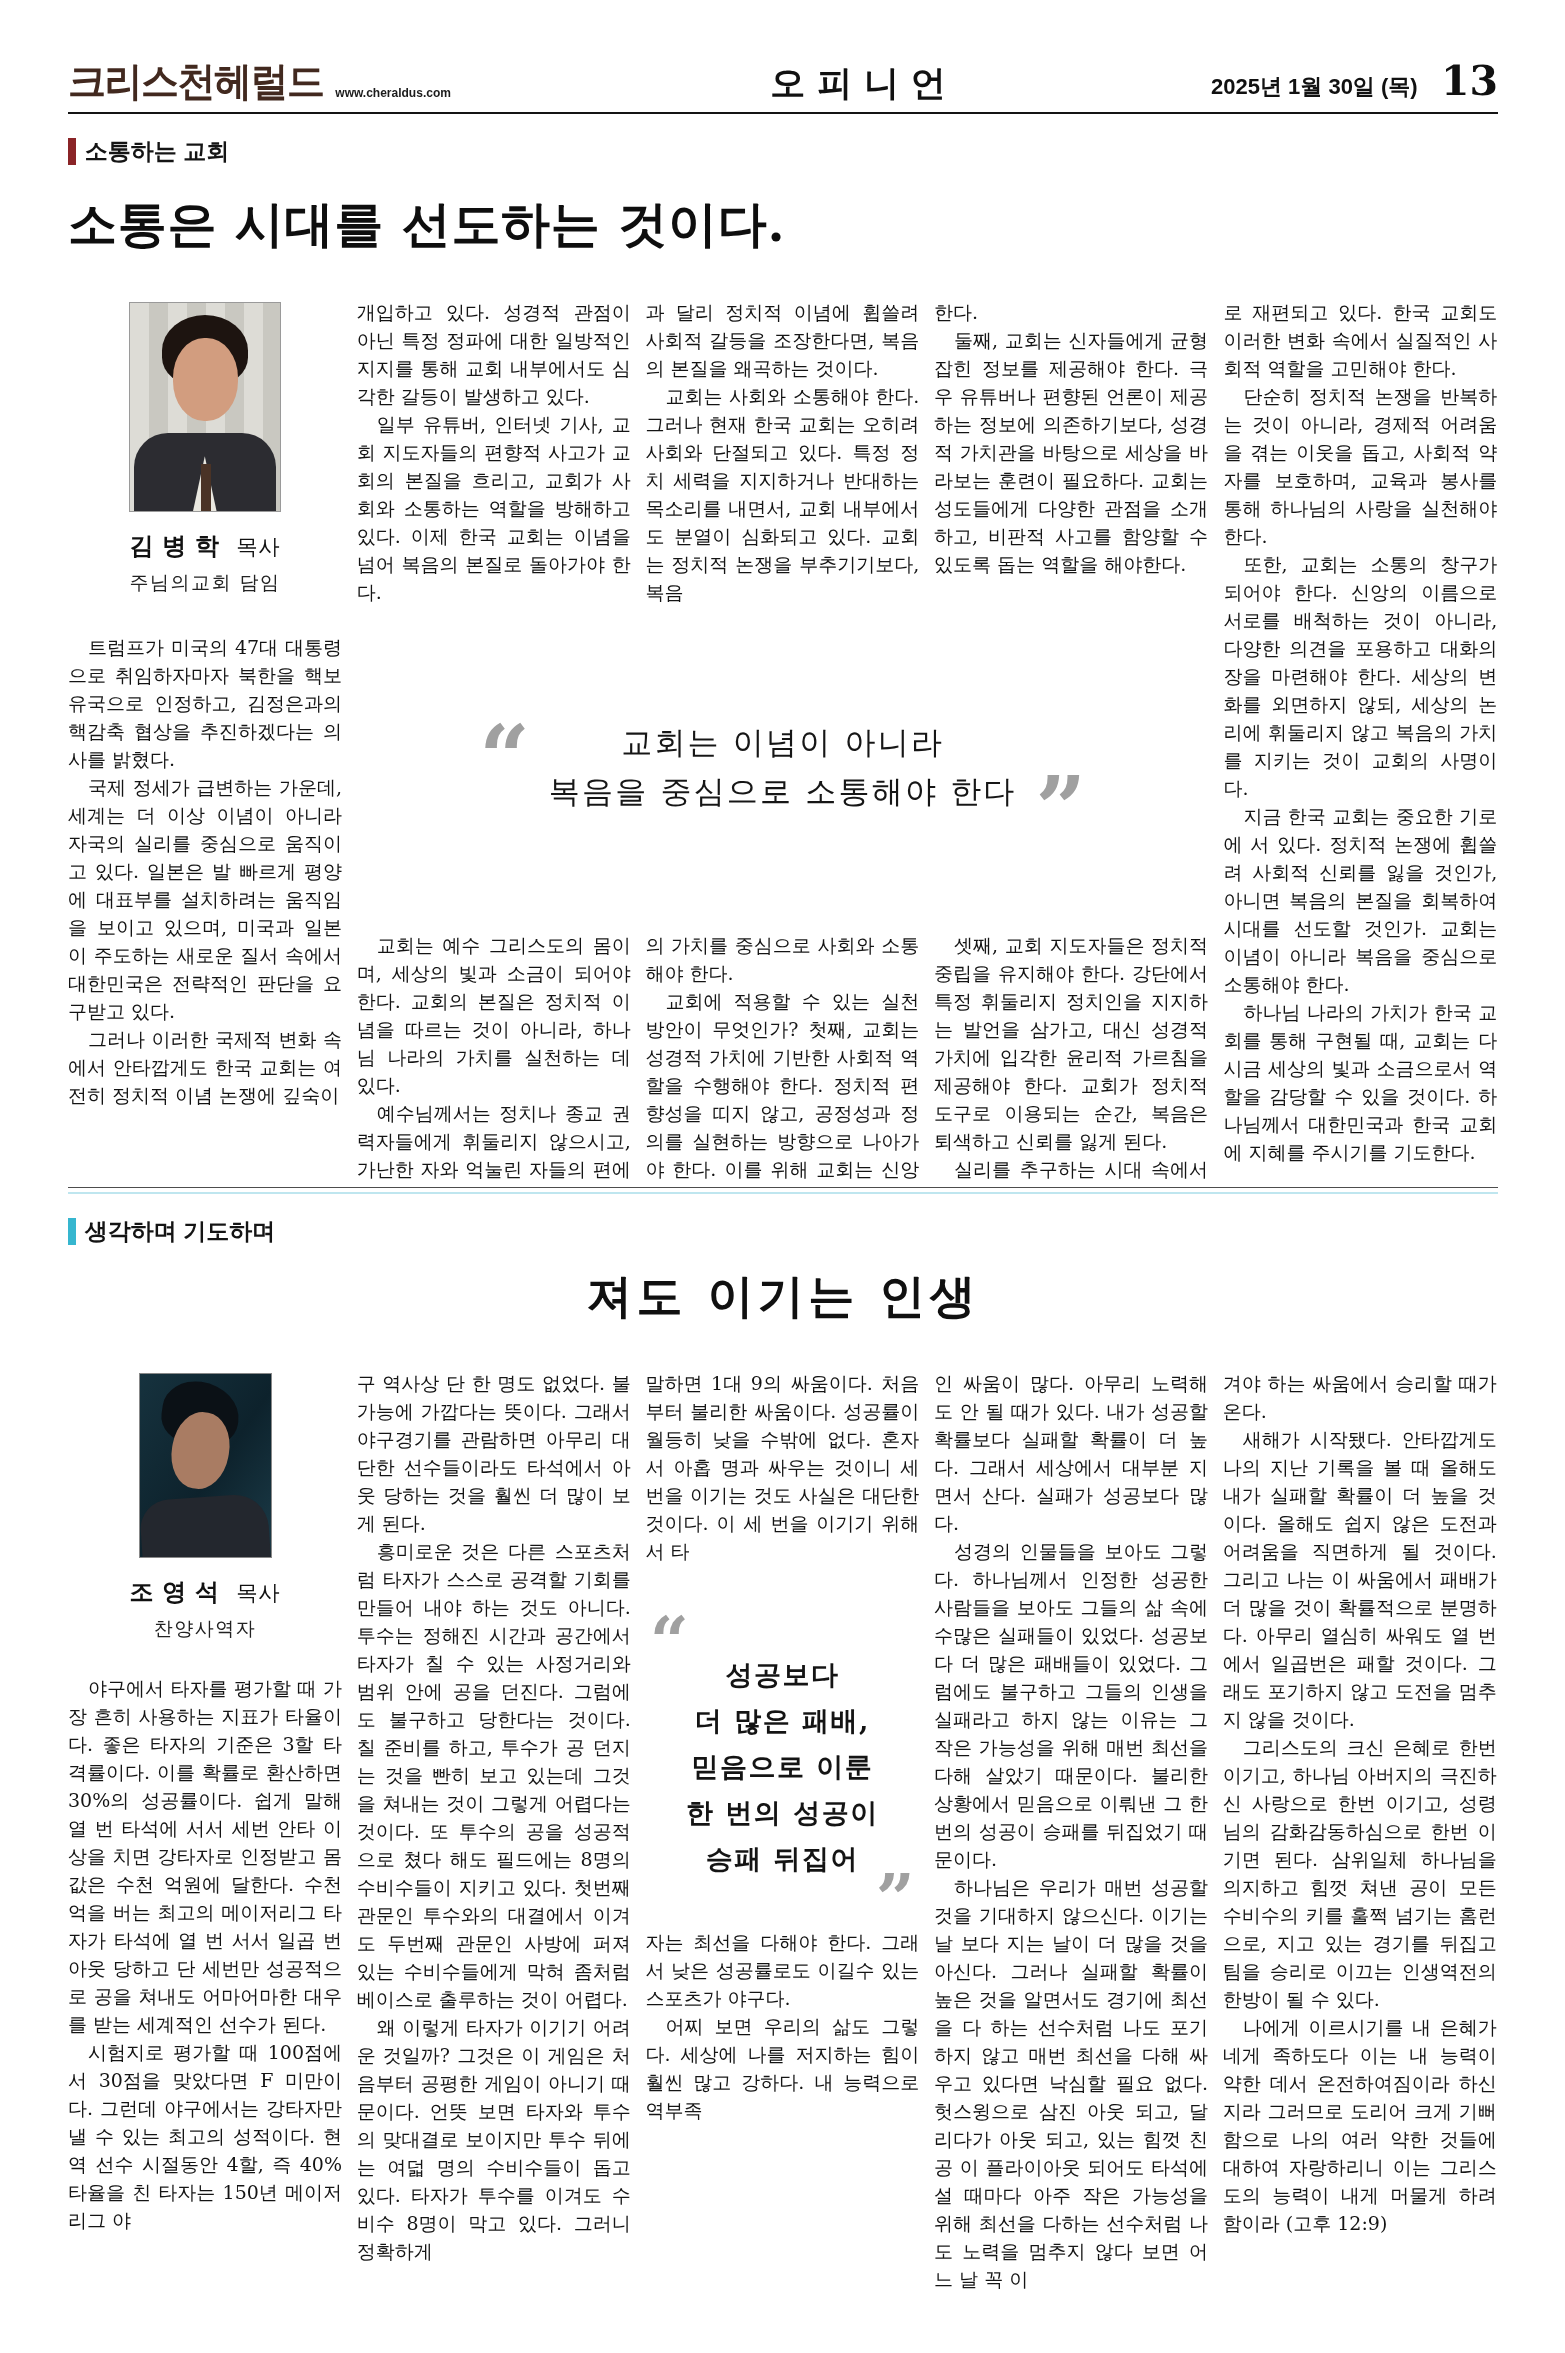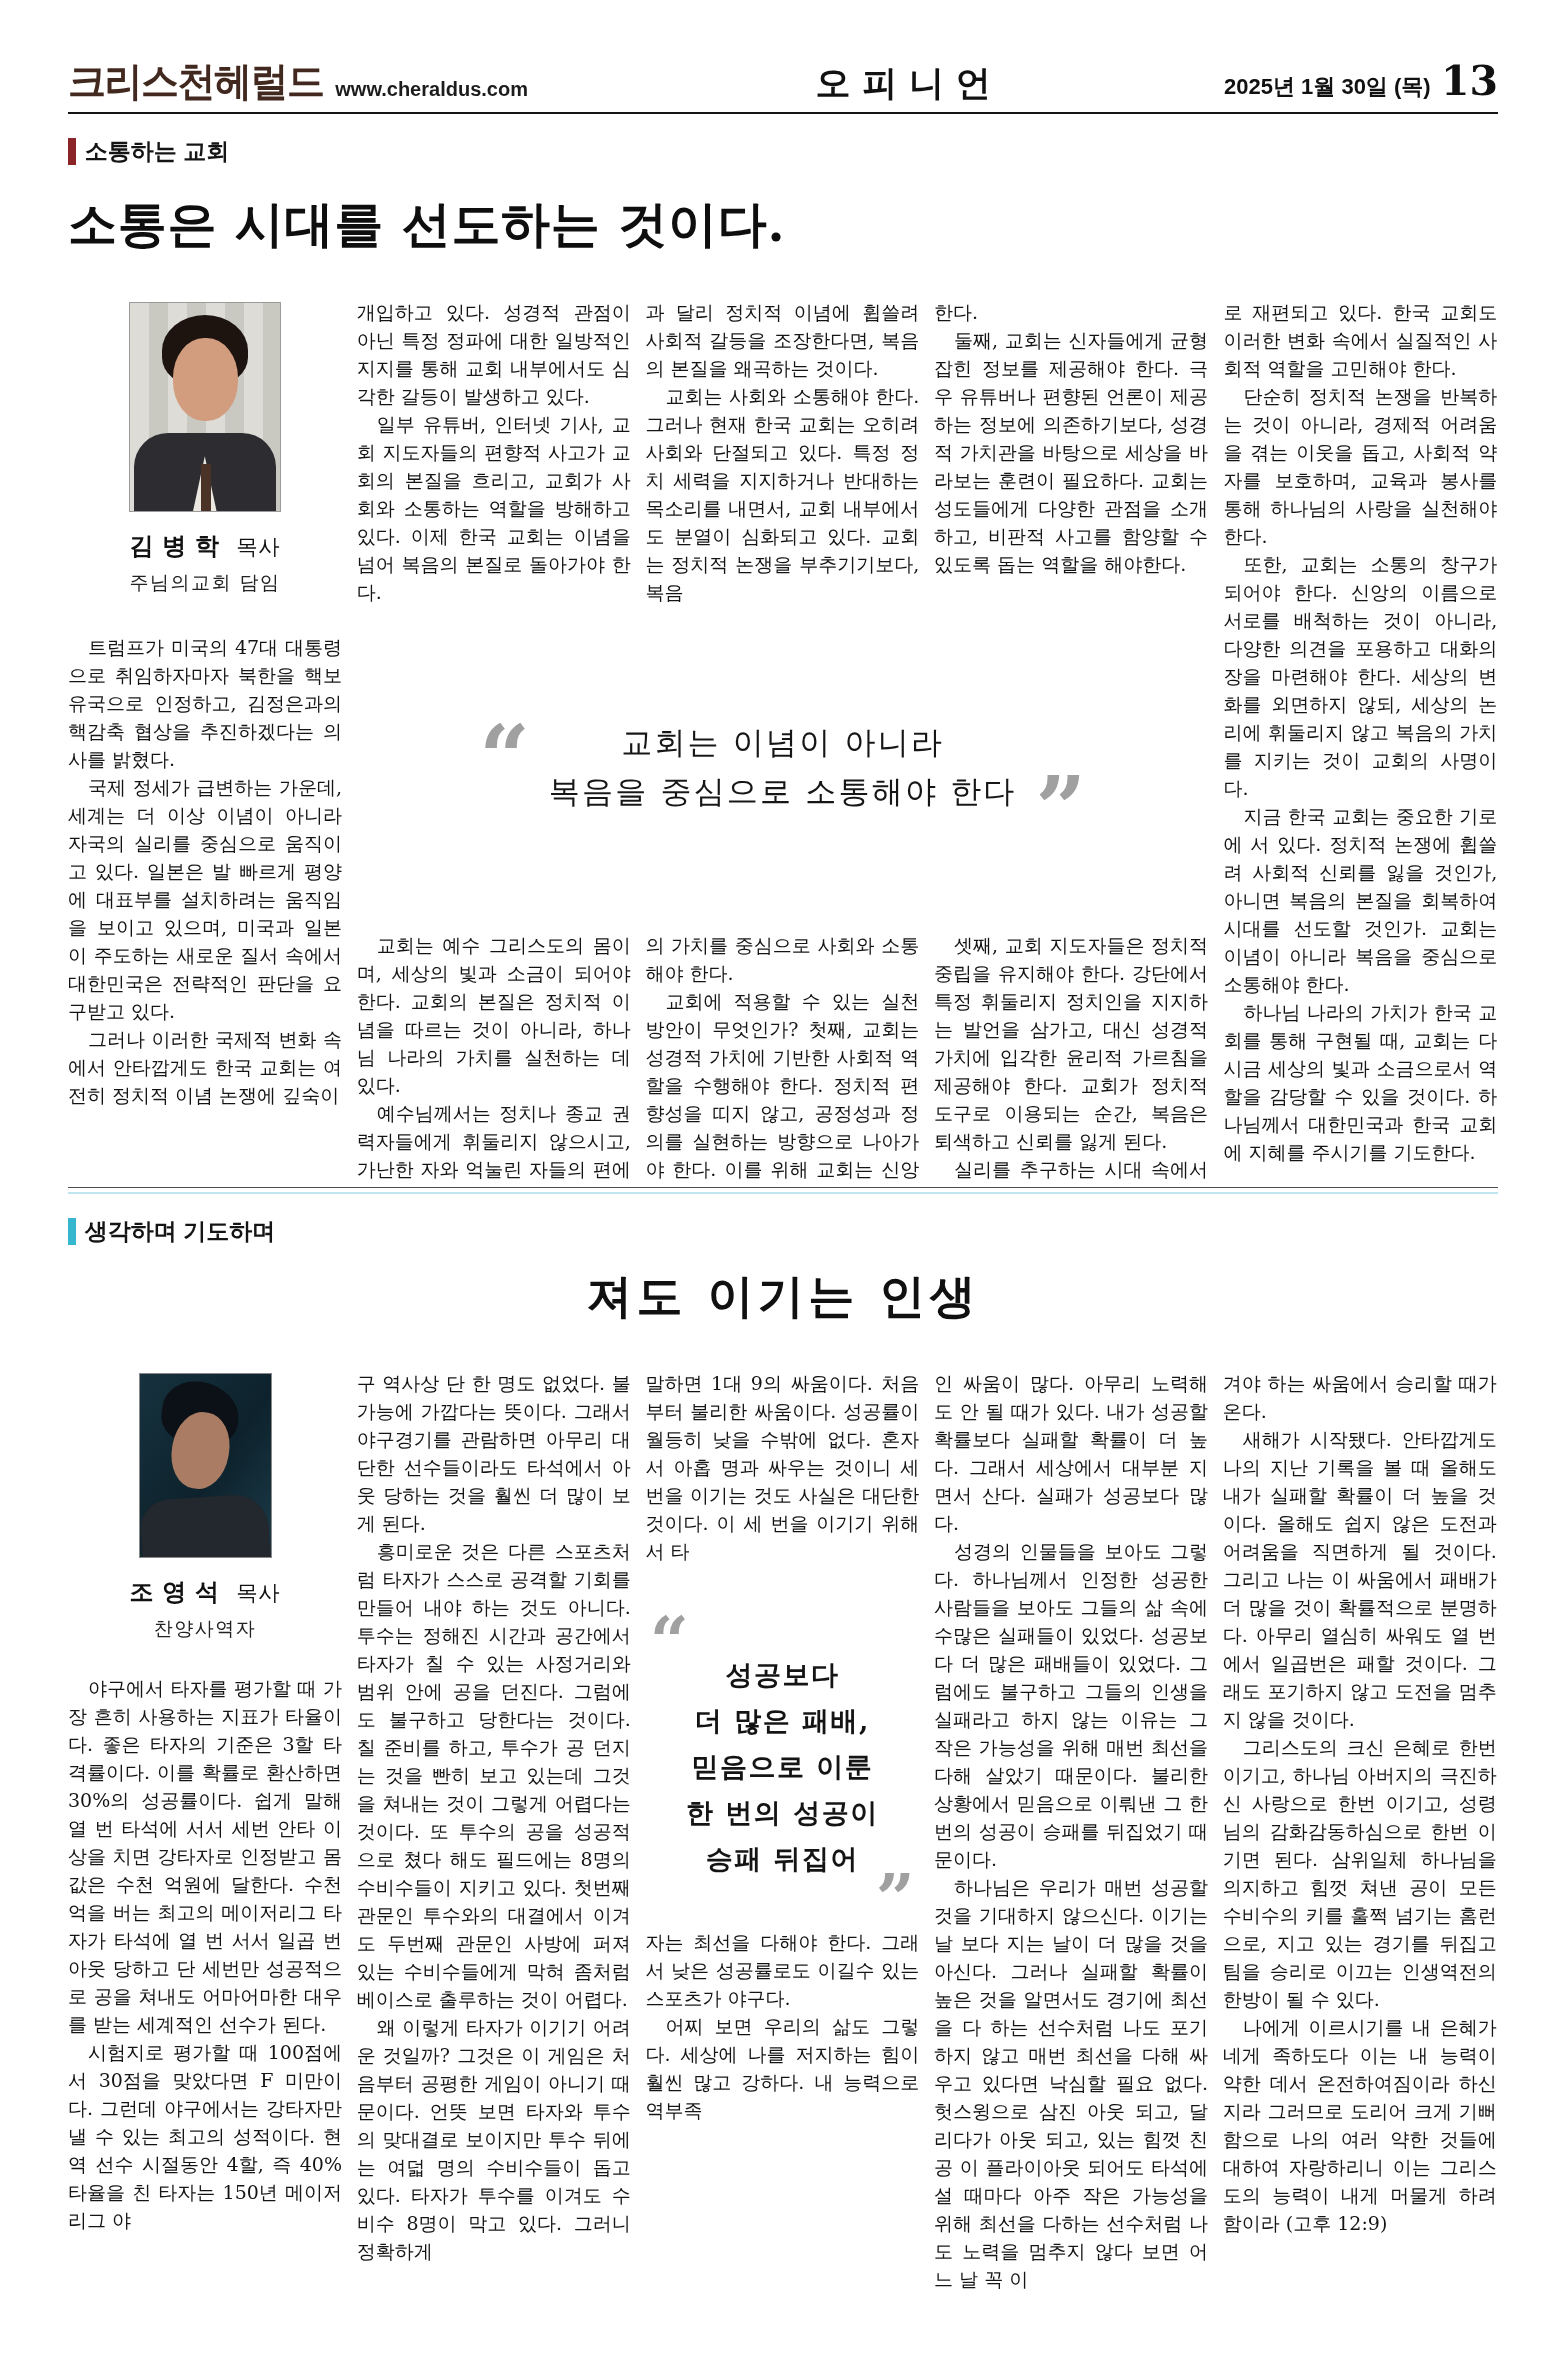--- a/index.html
+++ b/index.html
@@ -8,25 +8,25 @@
     margin:0 auto;background:#ffffff;color:#111;
     padding:62px 68px 0 68px;position:relative;
     font-family:"DejaVu Serif","Liberation Serif",serif;
   }
   
   .masthead{display:flex;align-items:flex-end;justify-content:space-between;
     padding-bottom:11.8px;border-bottom:2.9px solid #141414;}
   .mast-left{display:flex;align-items:flex-end;}
   .logo{font-family:"Liberation Sans",sans-serif;font-weight:900;font-size:38px;
     letter-spacing:-1.5px;color:#42291f;line-height:1;transform:scaleY(1.05);}
-  .site-url{font-family:"Liberation Sans",sans-serif;font-weight:700;font-size:20px;
+  .site-url{font-family:"Liberation Sans",sans-serif;font-weight:700;font-size:12px;
     color:#1c1c1c;margin-left:11.8px;line-height:1.1;}
   .mast-center{font-family:"Liberation Sans",sans-serif;font-weight:900;font-size:35px;
     letter-spacing:11.8px;color:#111;line-height:1;margin-left:66px;}
-  .mast-right{display:flex;align-items:flex-end;}
+  .mast-right{display:flex;align-items:flex-end;gap:13px;}
   .issue-date{font-family:"Liberation Sans",sans-serif;font-weight:700;font-size:22px;color:#111;line-height:1.2;}
   .page-num{font-size:41px;font-weight:700;margin-left:10.3px;line-height:.9;}
   
   .section-label{display:flex;align-items:center;gap:8.8px;margin-top:22px;}
   .bar{width:8px;height:26.5px;flex:none;}
   .bar1{background:#8a2427;}
   .bar2{background:#36b6cf;}
   .label-text{font-family:"Liberation Sans",sans-serif;font-weight:800;font-size:23px;color:#141414;}
   
   .title1{margin:25px 0 40px 0;text-align:left;font-size:49px;font-weight:900;

